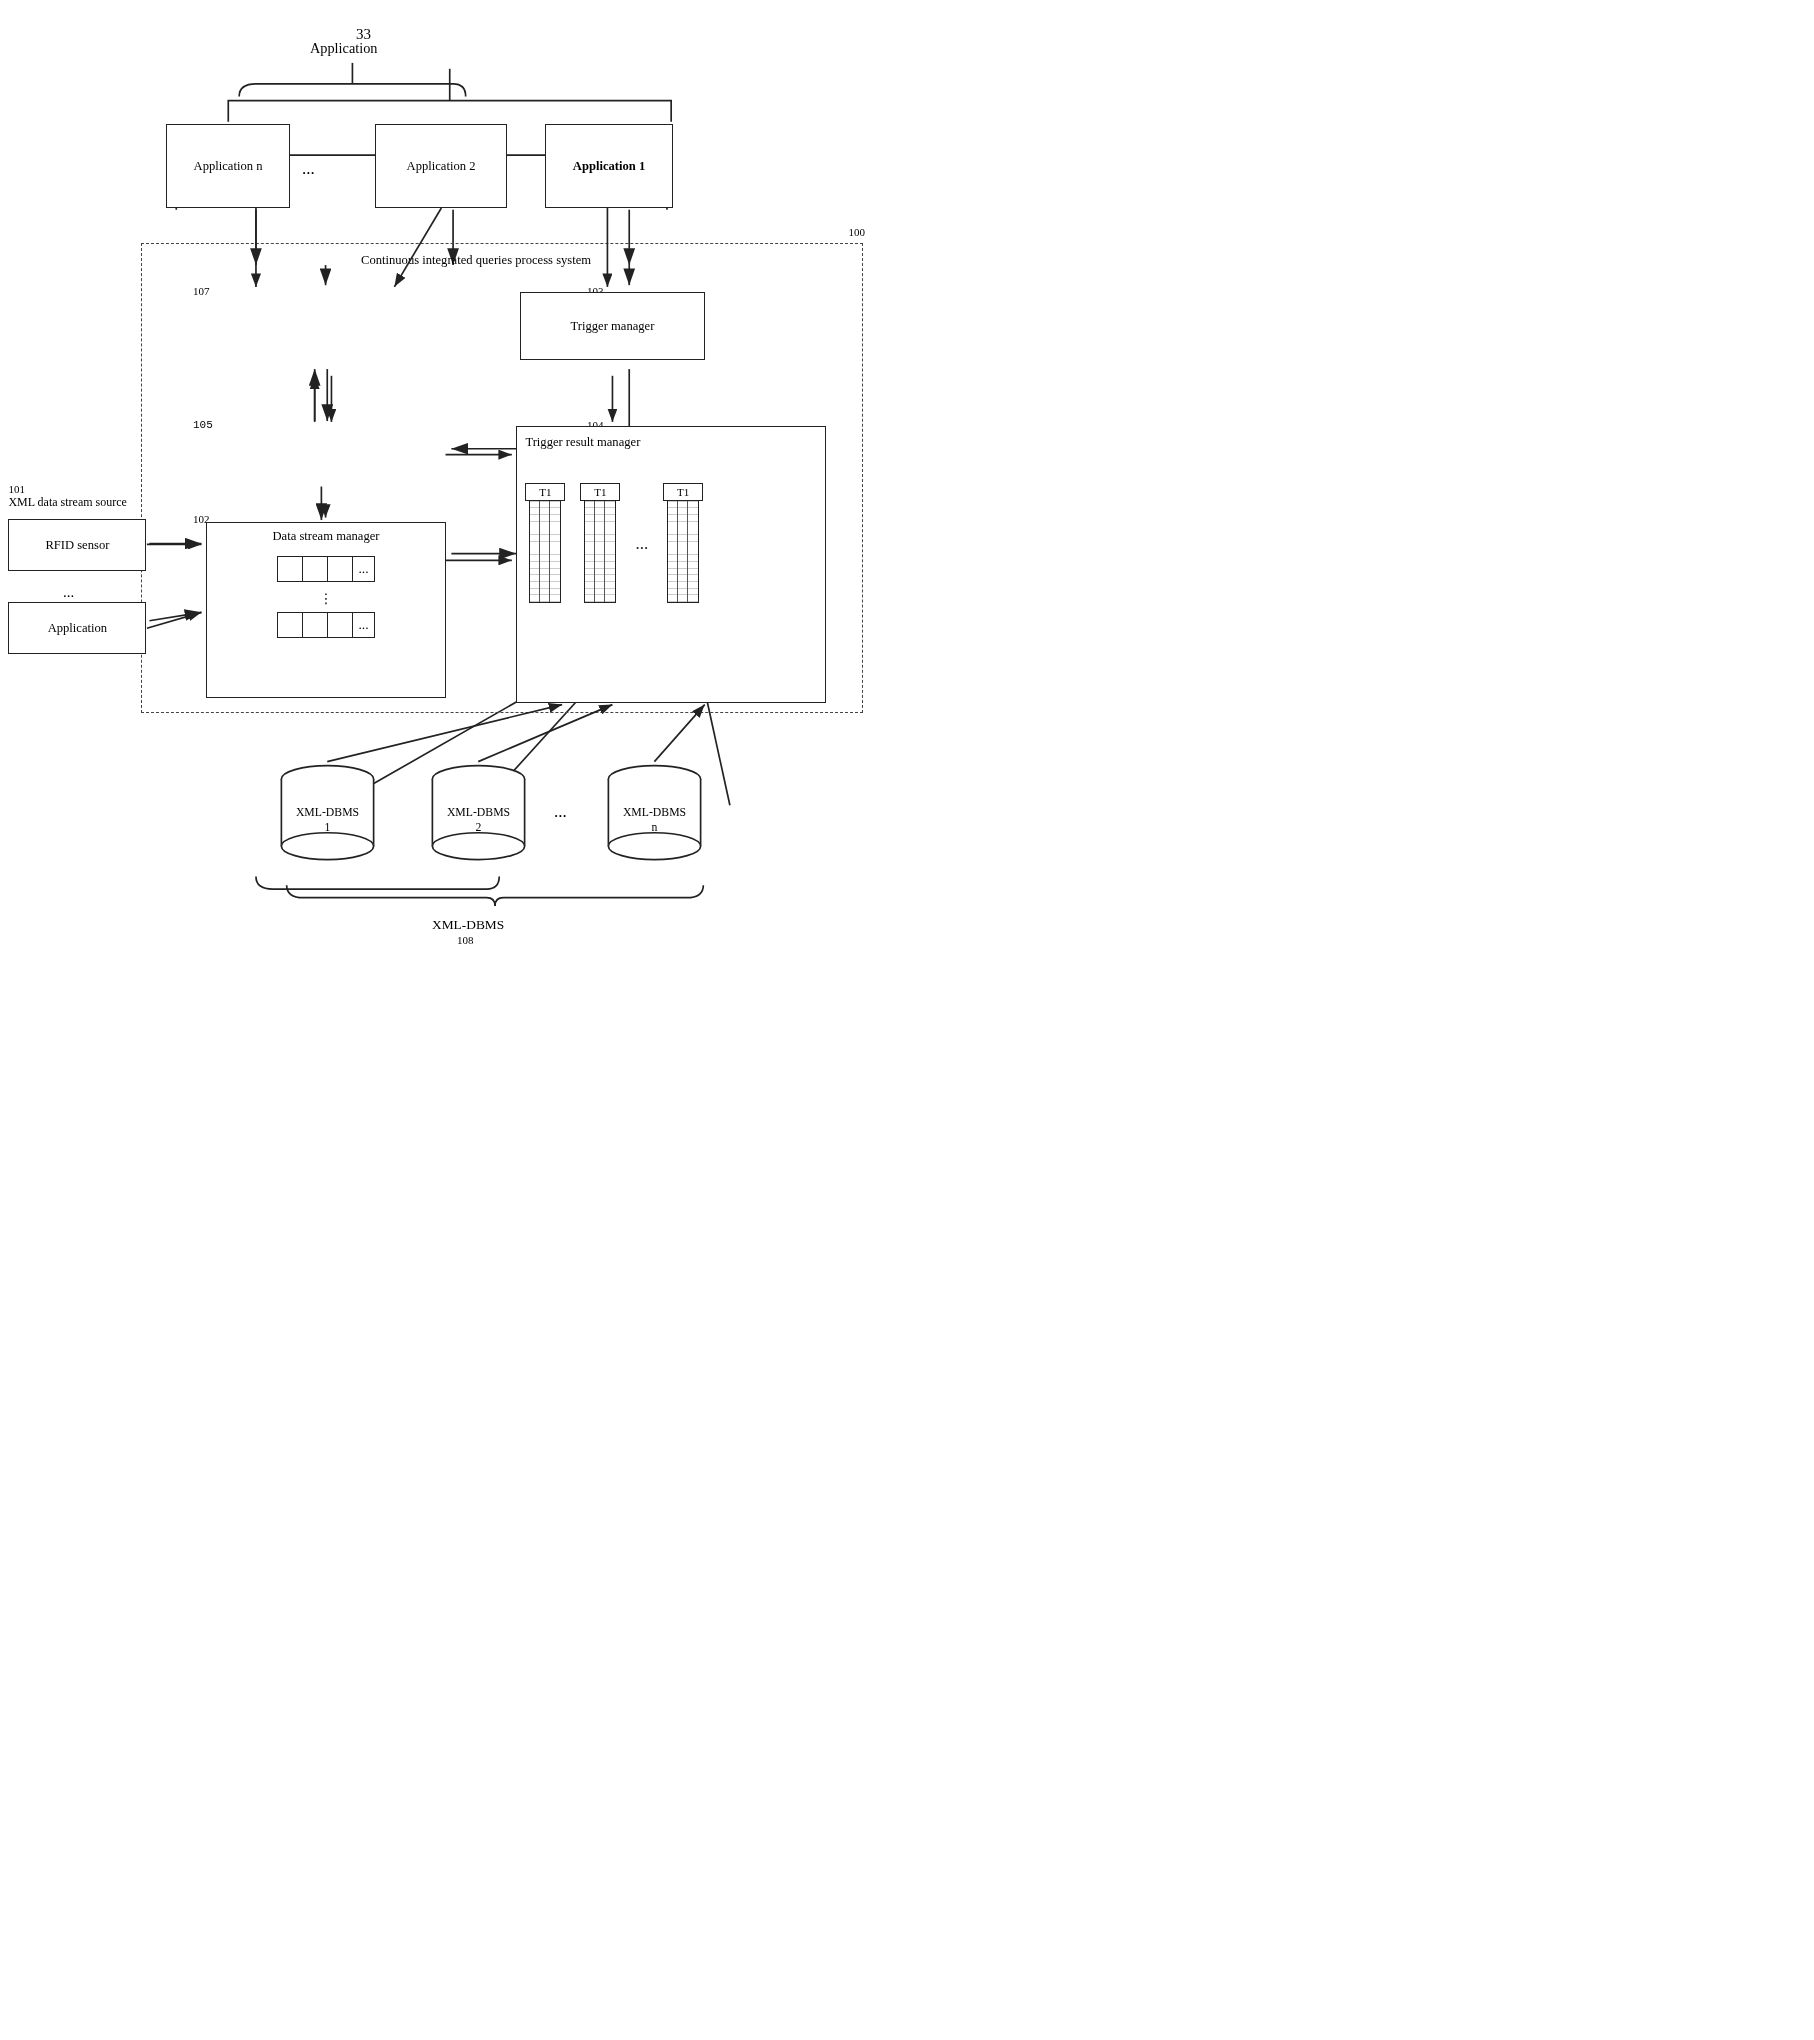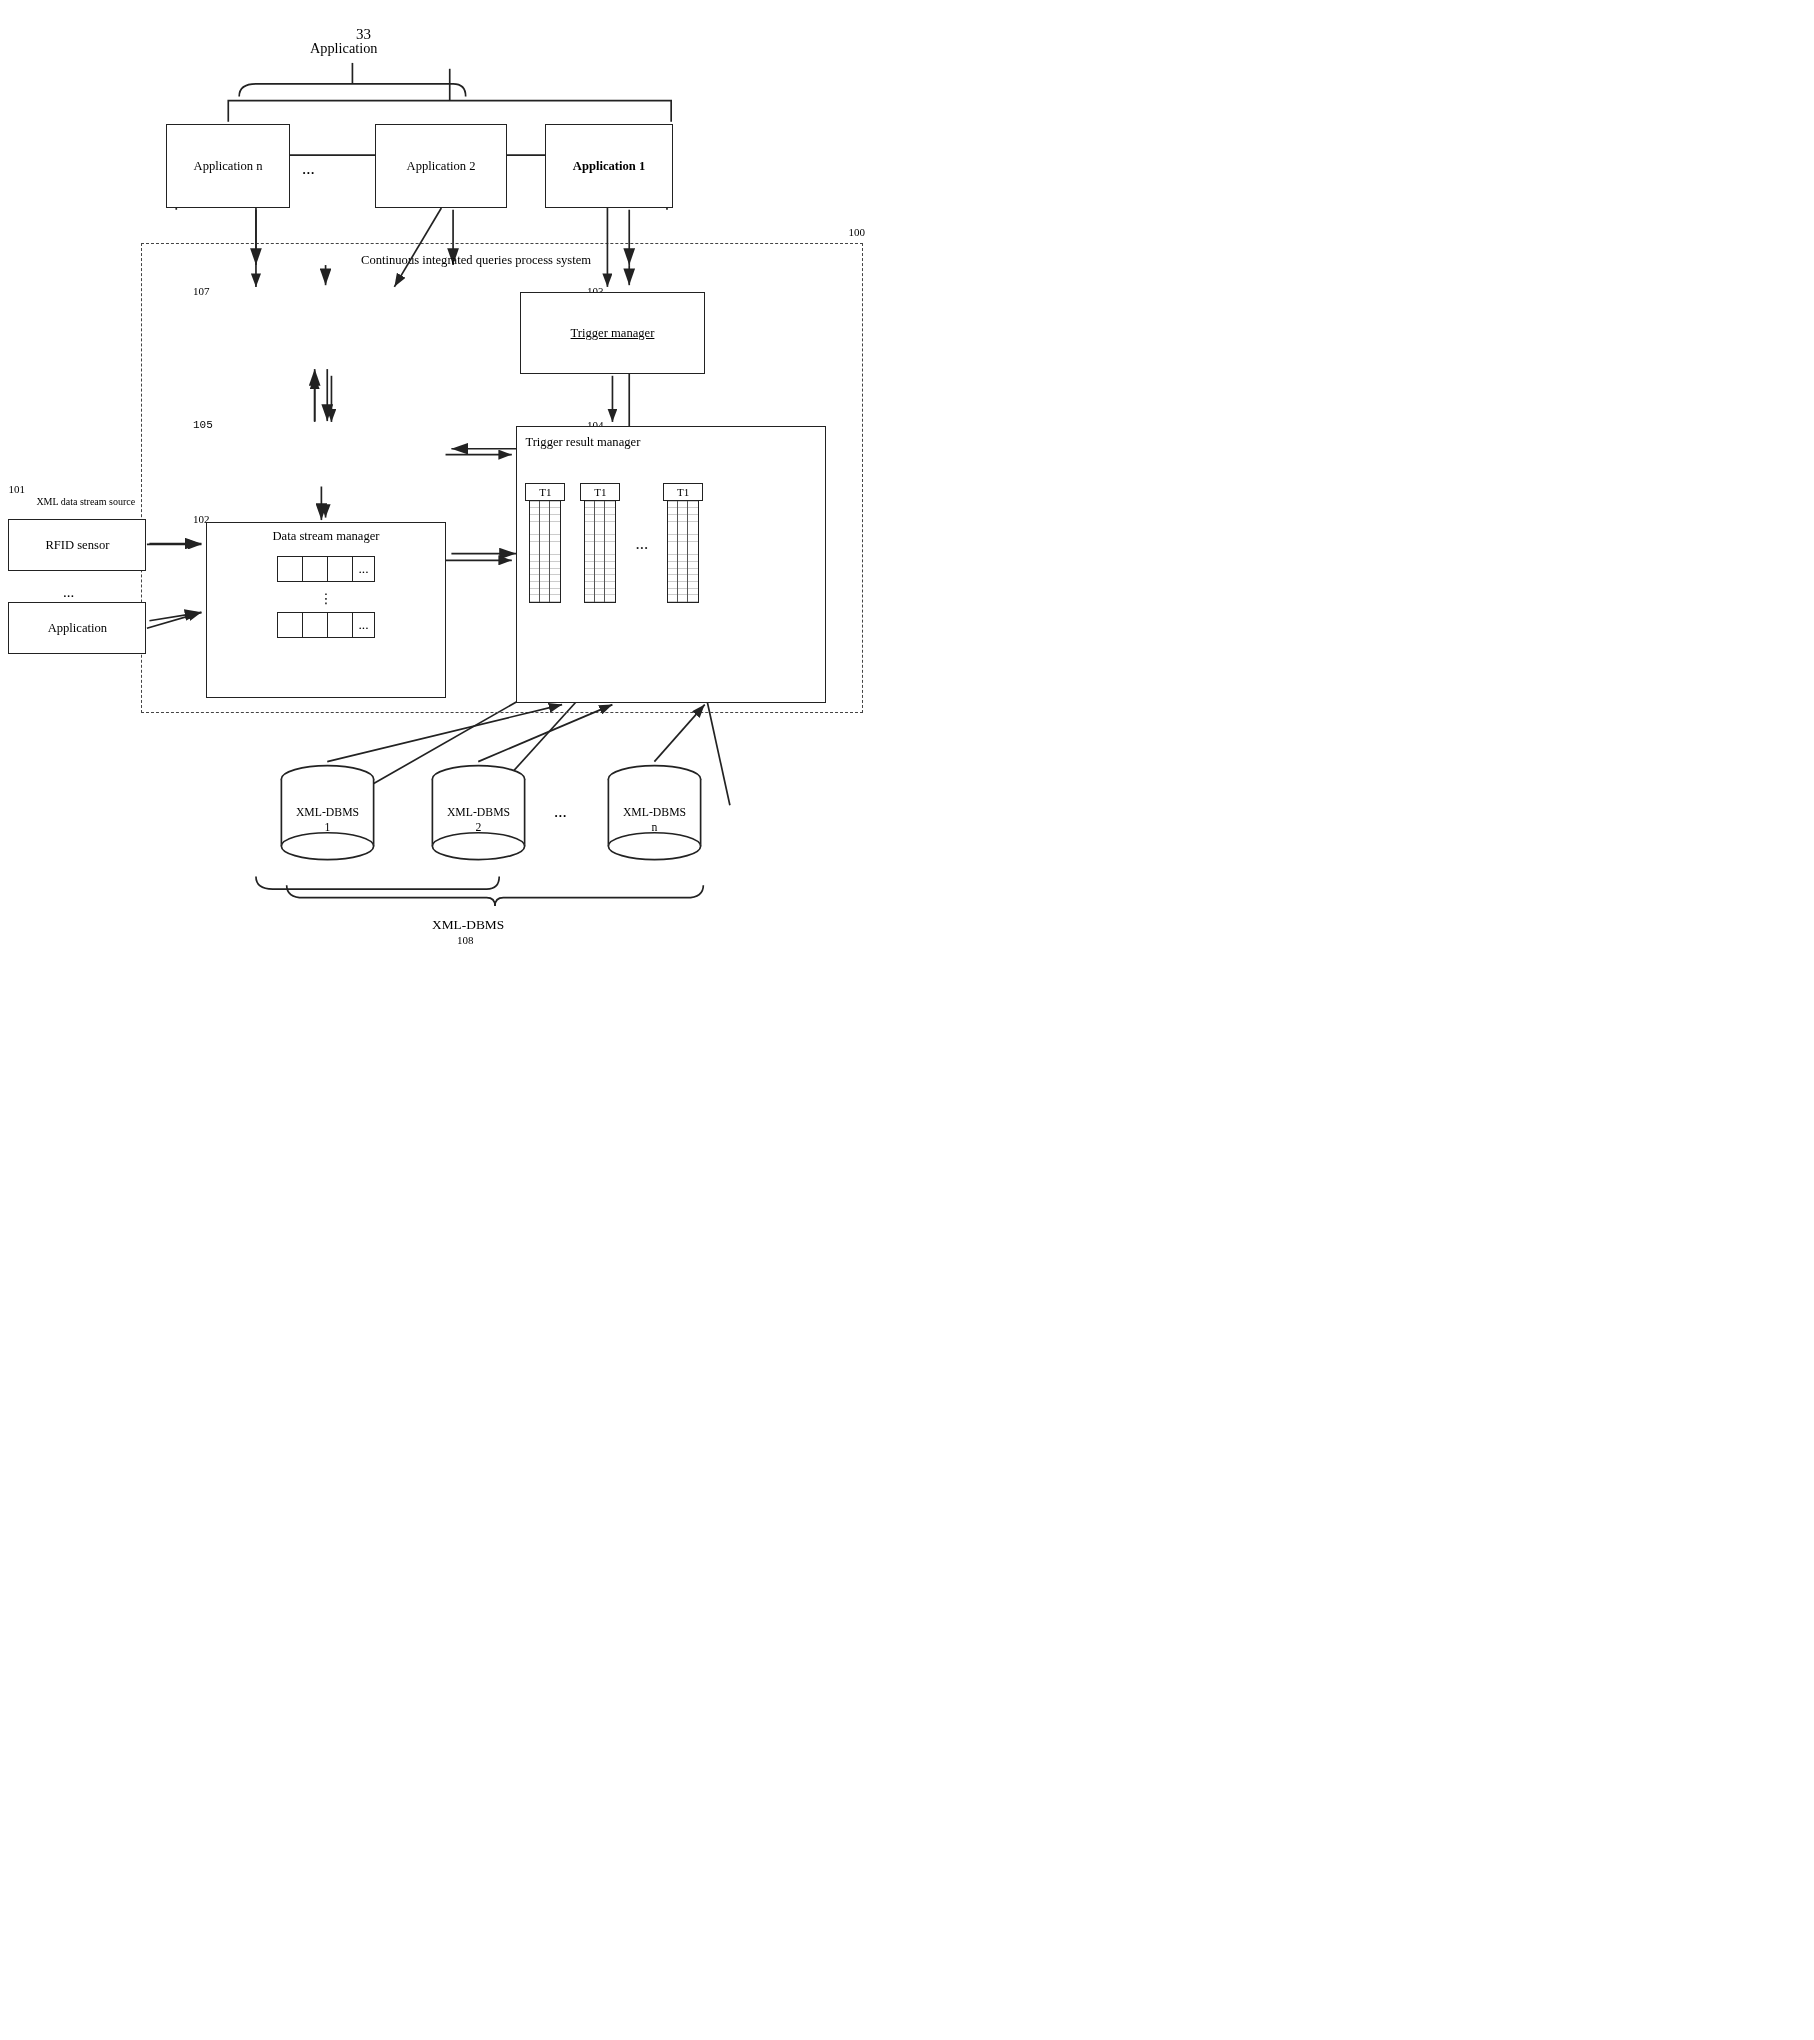--- a/index.html
+++ b/index.html
@@ -124,21 +124,21 @@
 process system</div>
 
   <div class="label" style="left:193px; top:284px; font-size:11px;">107</div>
 
 
   <div class="label" style="left:193px; top:418px; font-size:11px;font-family:Liberation Mono, monospace;">105</div>
 
 
   <div class="label" style="left:587px; top:284px; font-size:11px;">103</div>
 
-  <div class="box" style="left:520px; top:292px; width:185px; height:82px;text-decoration:underline;">Trigger manager</div>
+  <div class="box" style="left:520px; top:292px; width:185px; height:68px;">Trigger manager</div>
 
   <div class="label" style="left:587px; top:418px; font-size:11px;">104</div>
 
   <div class="box" style="left:516px; top:426px; width:310px; height:277px; align-items:flex-start; padding:6.7px 8.4px; flex-direction:column; justify-content:flex-start;gap:16px;">
     <span style="font-size:12.6px; line-height:1.3; margin-bottom:8.4px;">Trigger result
 manager</span>
 
     <div style="display:flex; gap:15px; margin-top:8.4px; align-items:flex-start;">
 
       <div style="display:flex; flex-direction:column; align-items:center;">
@@ -165,21 +165,21 @@
         <div style="display:flex; border:1.3px solid #222; border-top:none;">
           <div style="width:10px; height:101px; border-right:0.8px solid #555; background: repeating-linear-gradient(0deg, #ccc 0px, #ccc 0.8px, transparent 0.8px, transparent 6.7px);"></div>
           <div style="width:10px; height:101px; border-right:0.8px solid #555; background: repeating-linear-gradient(0deg, #ccc 0px, #ccc 0.8px, transparent 0.8px, transparent 6.7px);"></div>
           <div style="width:10px; height:101px; background: repeating-linear-gradient(0deg, #ccc 0px, #ccc 0.8px, transparent 0.8px, transparent 6.7px);"></div>
         </div>
       </div>
     </div>
   </div>
 
   <div class="label" style="left:8.4px; top:482px; font-size:11px;">101</div>
-  <div class="label" style="left:8.4px; top:495px; font-size:10px;margin-left:28px;">XML data stream source</div>
+  <div class="label" style="left:8.4px; top:495px; font-size:12px;">XML data stream source</div>
 
   <div class="box" style="left:8.4px; top:519px; width:138px; height:52px;">RFID sensor</div>
 
   <div class="label" style="left:63px; top:583px; font-size:15px;">...</div>
 
   <div class="box" style="left:8.4px; top:602px; width:138px; height:52px;">Application</div>
 
   <div class="label" style="left:193px; top:512px; font-size:11px;">102</div>
 
   <div class="box" style="left:206px; top:522px; width:240px; height:176px; flex-direction:column; justify-content:flex-start; padding-top:5px;">

